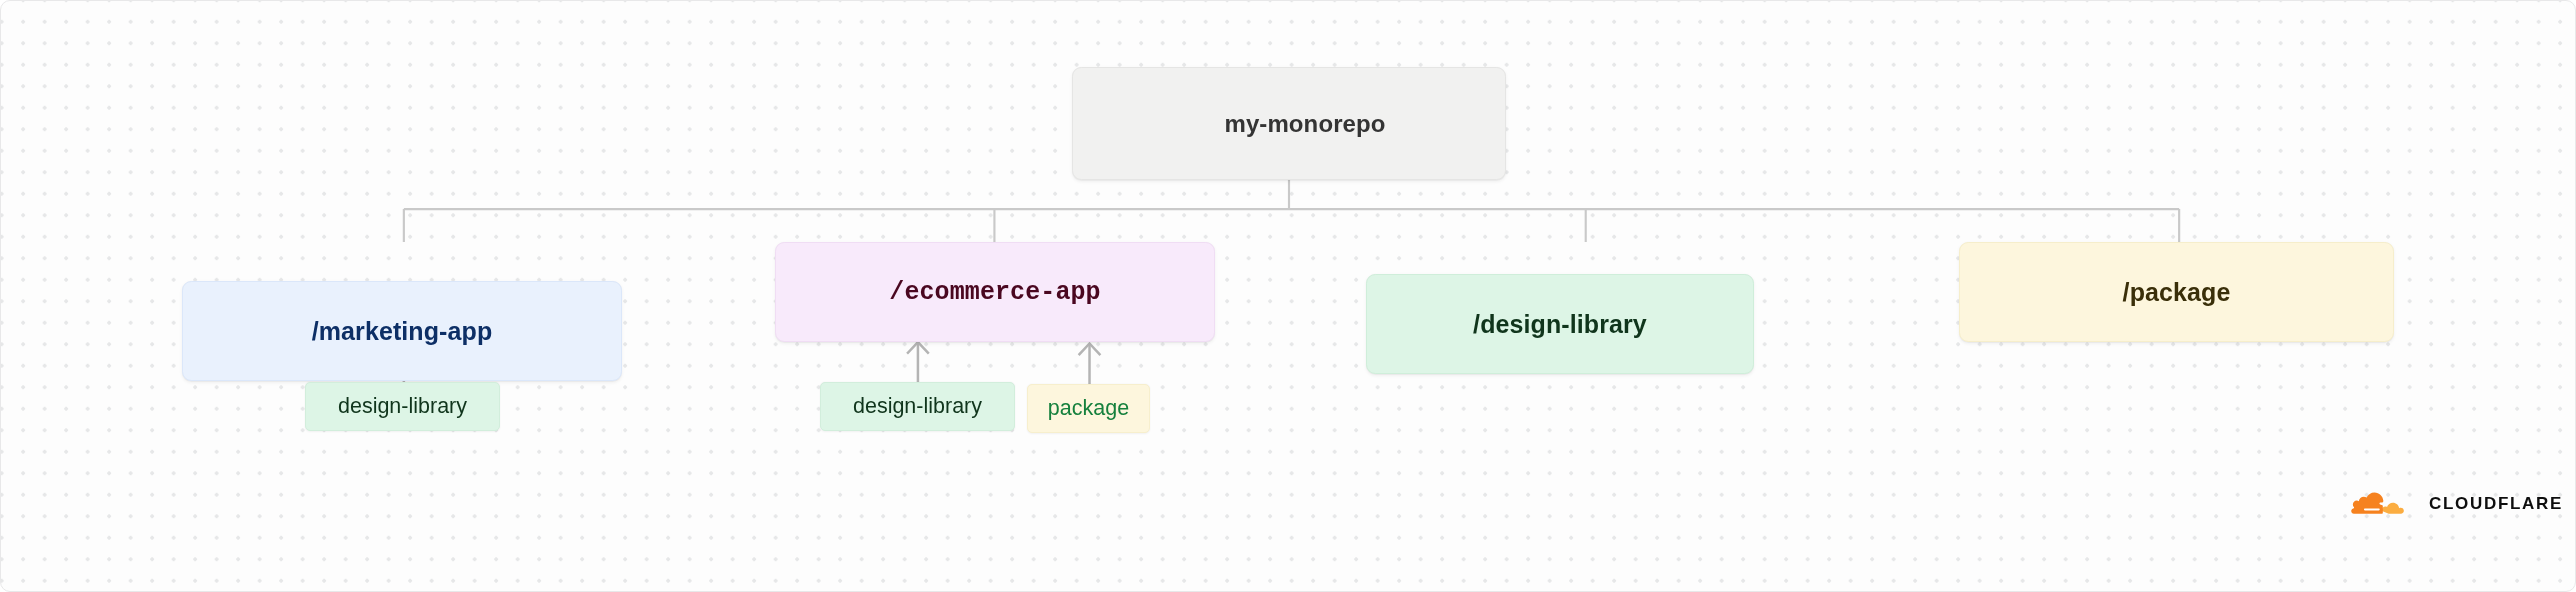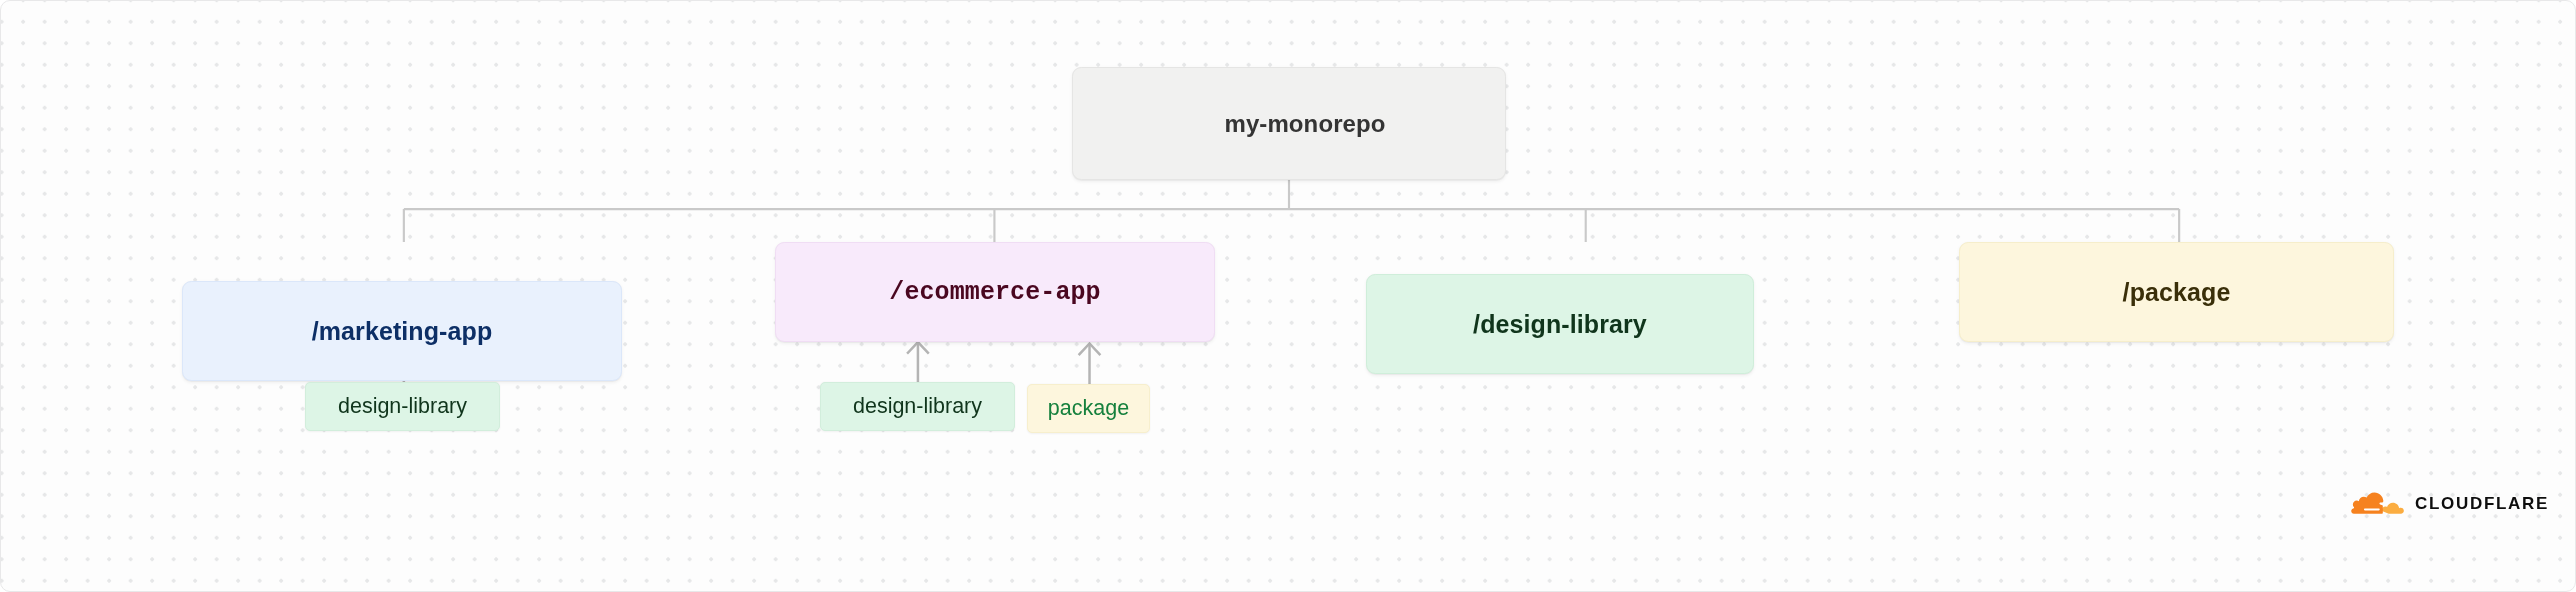--- a/index.html
+++ b/index.html
@@ -111,21 +111,21 @@
   }
   .pill.cream .pill-label { color: #15803d; }
 
   
   #cf-logo {
     position: absolute;
     left: 2348px;
     top: 489px;
     display: flex;
     align-items: center;
-    gap: 10px;
+    gap: 24px;
   }
   #cf-wordmark {
     font-size: 17px;
     font-weight: bold;
     letter-spacing: 1.7px;
     color: #0e0e0e;
     line-height: 1;
   }
 </style>
 </head>

